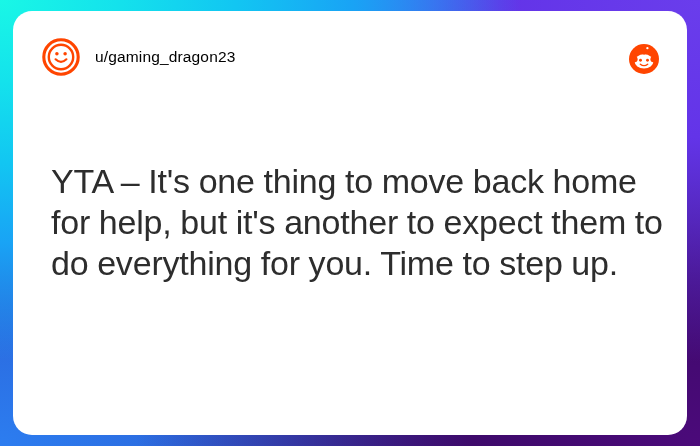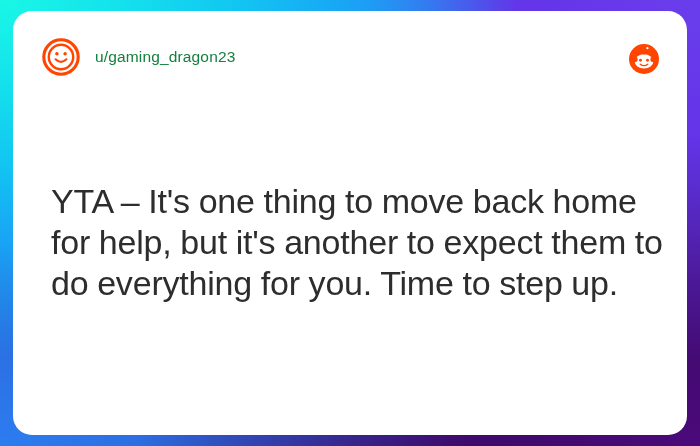--- a/index.html
+++ b/index.html
@@ -34,21 +34,21 @@
   }
   .user-block {
     display:flex;
     align-items:center;
     gap:14px;
     margin-left:28px;
   }
   .avatar { width:40px; height:40px; display:block; }
   .username {
     font-size:15.5px;
-    color:#15803d;
+    color:#000000;
     letter-spacing:0.15px;
     font-family:"Liberation Sans", sans-serif;
     white-space:nowrap;
     text-align:right;
   }
   .brand-logo {
     position:absolute;
     right:28px; top:33px;
     width:30px; height:30px;
   }
@@ -56,21 +56,20 @@
     position:absolute;
     left:38px; top:150px;
     right:20px;
     font-size:34px;
     line-height:41px;
     color:#2D2D2D;
     letter-spacing:-0.2px;
     font-family:"Liberation Sans", sans-serif;
     font-weight:400;
     word-spacing:-0.5px;
-    margin-top:20px;
   }
 </style>
 </head>
 <body>
 
 <div id="stage">
 
   <div id="card">
 
     <div class="header">

